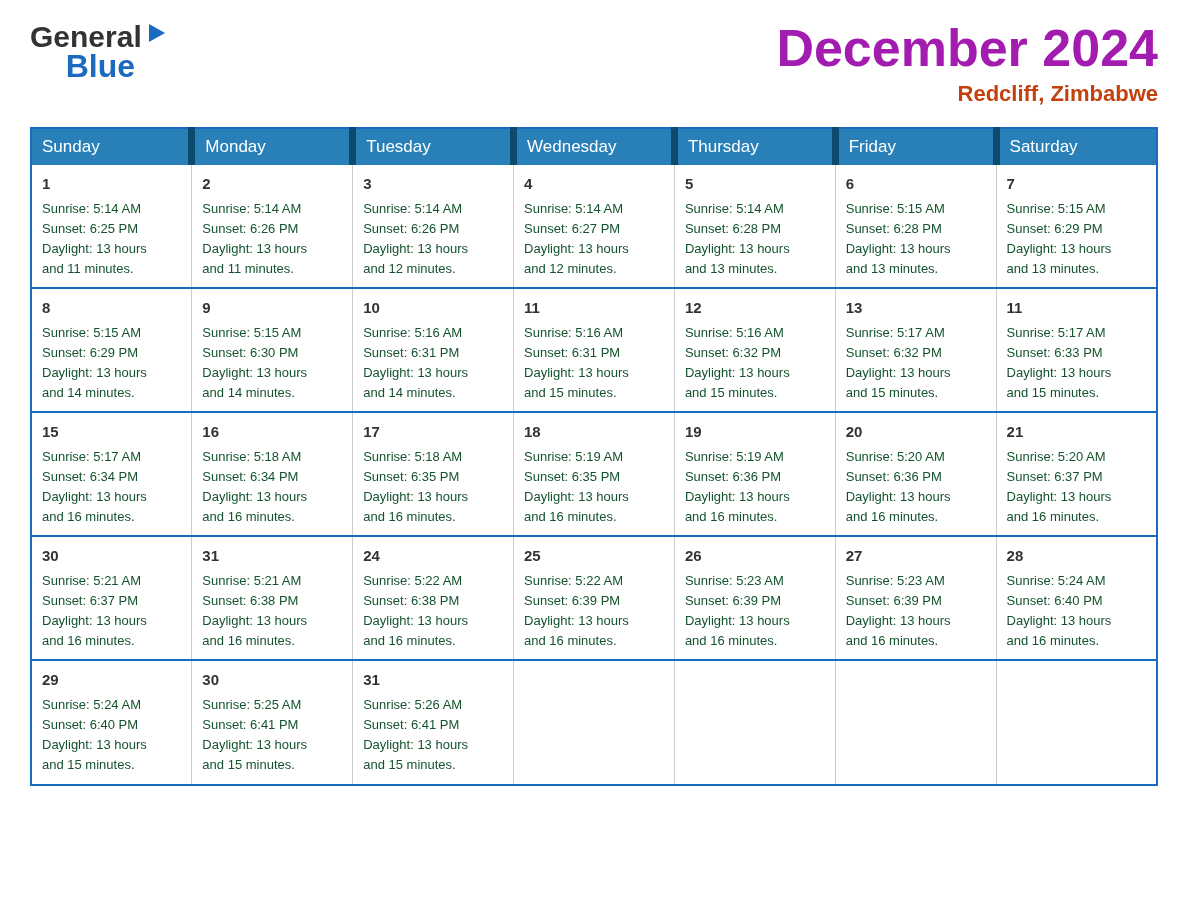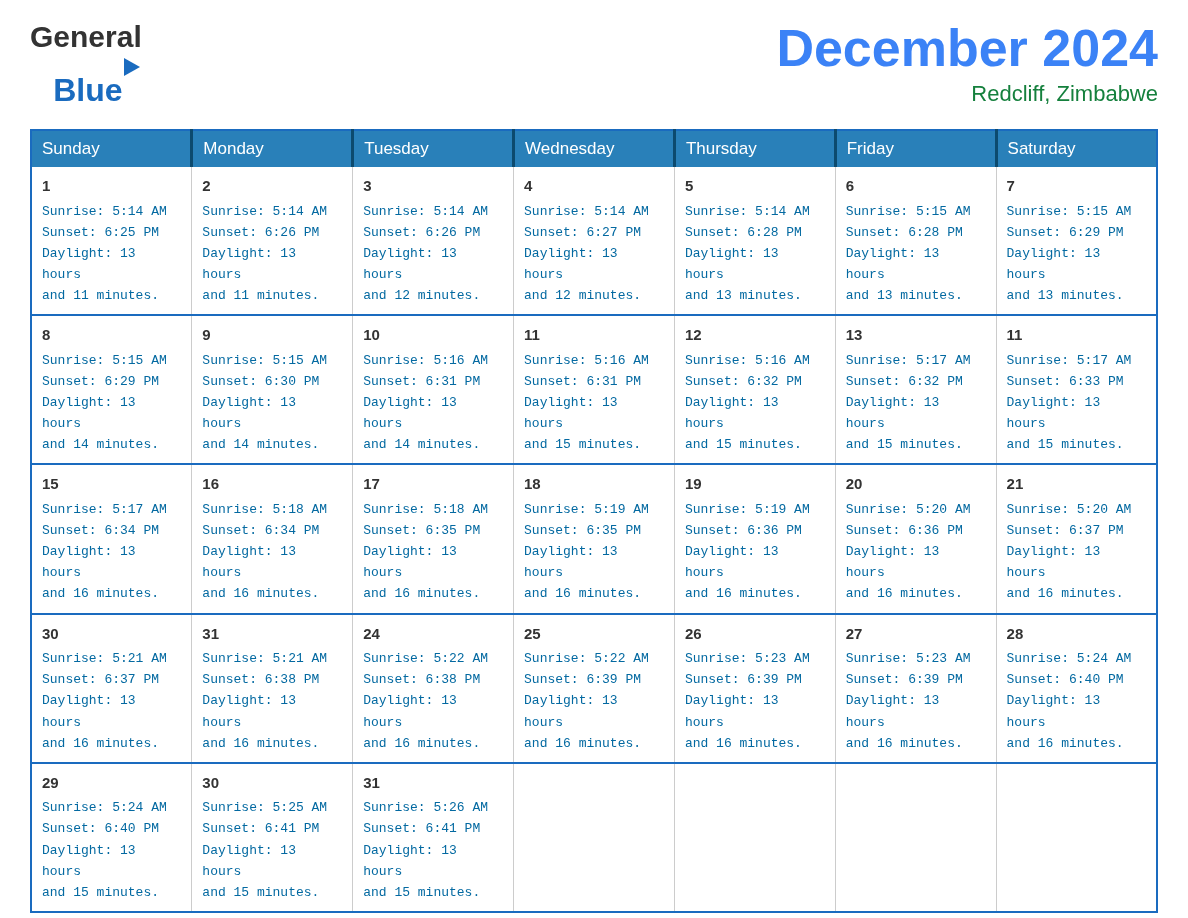--- a/index.html
+++ b/index.html
@@ -15,41 +15,42 @@
       justify-content: space-between;
       align-items: flex-start;
       margin-bottom: 20px;
     }
     .title-area {
       text-align: right;
     }
     .main-title {
       font-size: 52px;
       font-weight: bold;
-      color: #3b82f6;
+      color: #a21caf;
       line-height: 1.1;
     }
     .subtitle {
       font-size: 22px;
-      color: #15803d;
+      color: #c2410c;
       margin-top: 4px;
+      font-weight: bold;
     }
     .calendar-table {
       width: 100%;
       border-collapse: collapse;
       border: 2px solid #1a6bbf;
     }
     .calendar-table th {
       background-color: #2980b9;
       color: white;
       text-align: left;
       padding: 8px 10px;
       font-size: 17px;
       font-weight: normal;
-      border-right: 3px solid #0c4a6e;
+      border-right: 7px solid #0c4a6e;
     }
     .calendar-table th:last-child {
       border-right: none;
       margin-left: 22px;
     }
     .calendar-table td {
       vertical-align: top;
       padding: 8px 10px;
       border-right: 1px solid #ccc;
       border-bottom: 2px solid #1a6bbf;
@@ -66,37 +67,35 @@
       border-bottom: none;
     }
     .day-number {
       font-size: 15px;
       font-weight: bold;
       display: block;
       margin-bottom: 3px;
     }
     .day-info {
       font-size: 13px;
-      color: #0369a1;
+      color: #14532d;
       line-height: 1.55;
-      font-family: Liberation Mono, monospace;
     }
     .empty-cell {
       background: #fff;
     }
     .logo-wrapper {
       display: flex;
       flex-direction: column;
     }
     .logo-line1 {
       display: flex;
-      align-items: flex-end;
+      align-items: flex-start;
       font-size: 30px;
       font-weight: bold;
-      flex-direction: column;
     }
     .logo-line2 {
       color: #1a6bbf;
       font-size: 32px;
       font-weight: bold;
       margin-top: -6px;
       padding-left: 4px;
       text-align: center;
     }
   </style>

